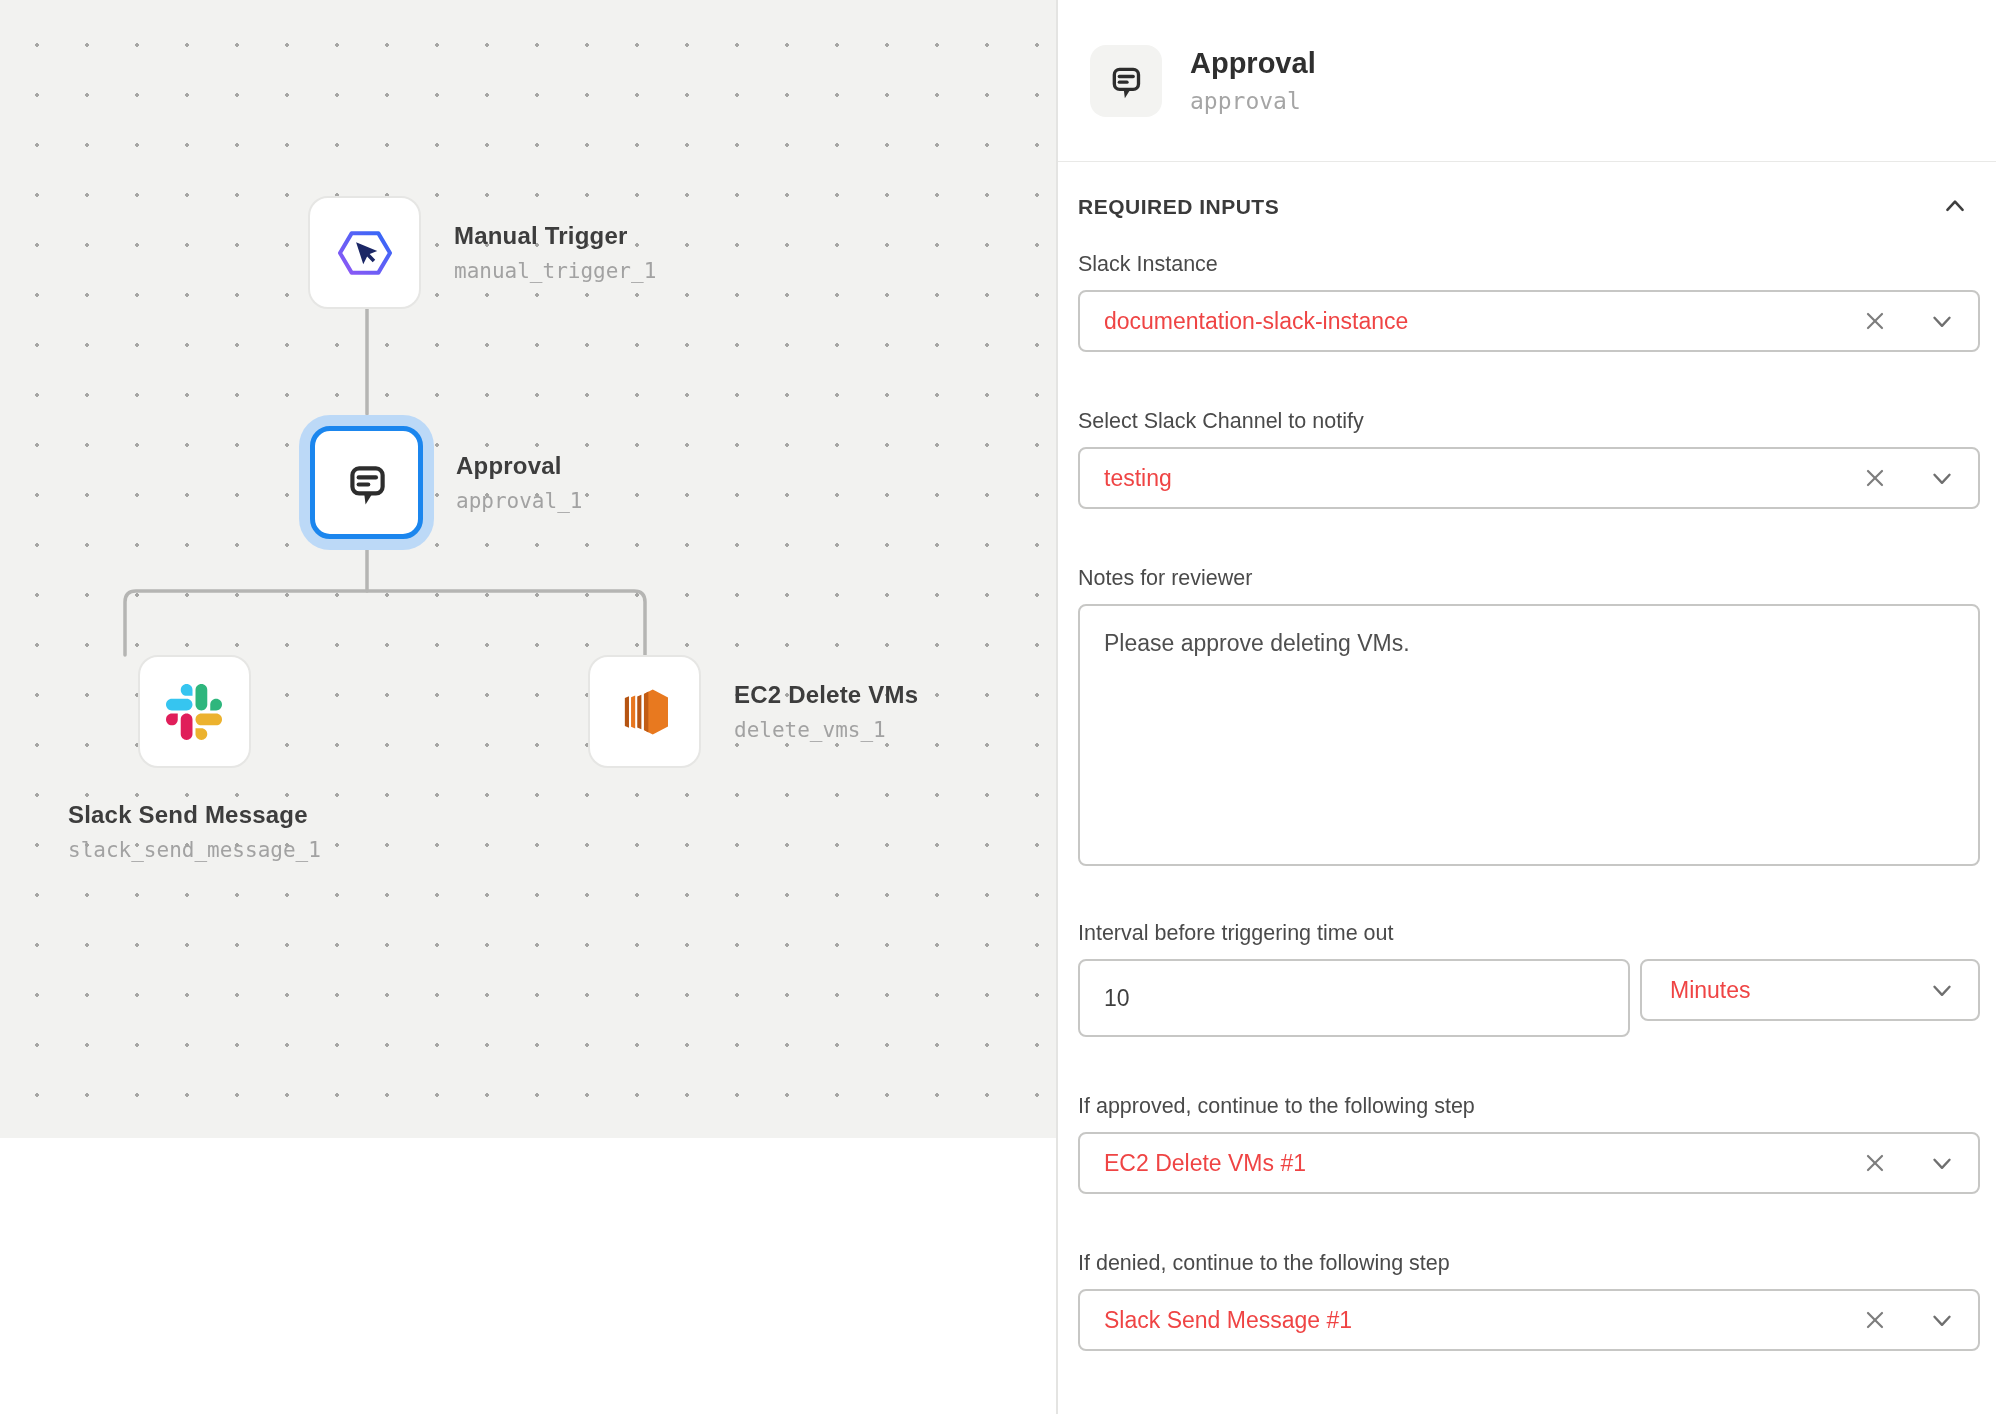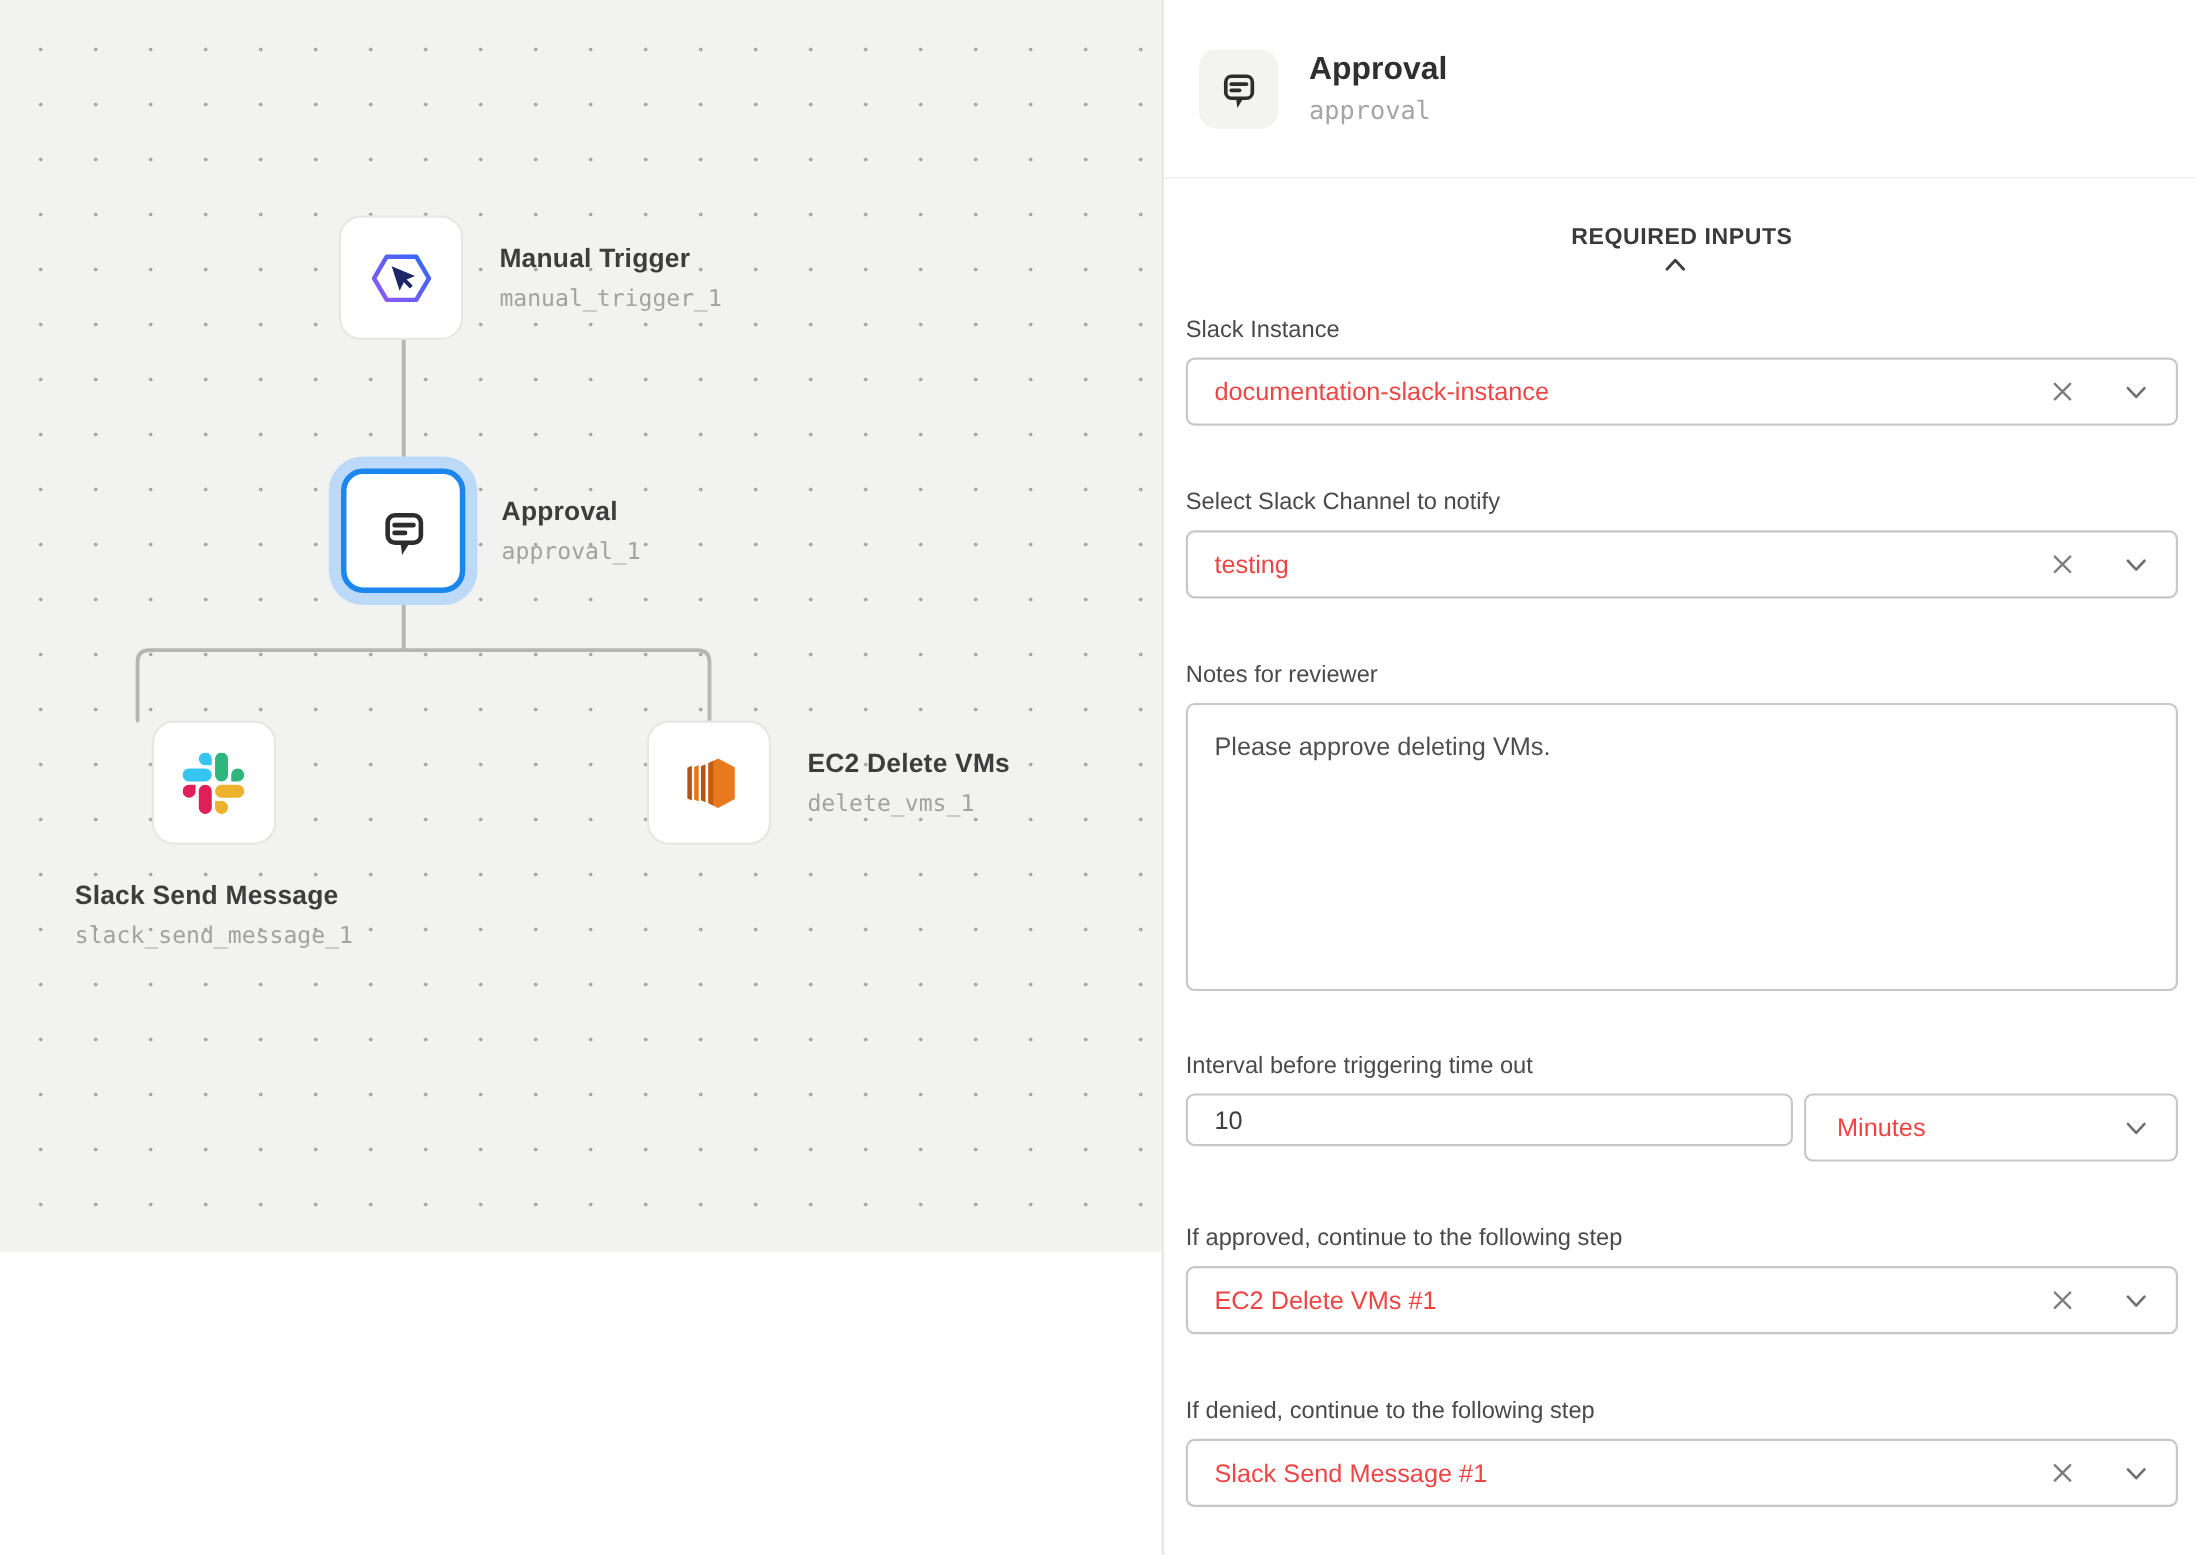--- a/index.html
+++ b/index.html
@@ -45,21 +45,21 @@
   .header-icon-box {
     width:72px; height:72px; border-radius:16px; background:#f3f3f1;
     display:flex; align-items:center; justify-content:center; margin-right:28px;
     flex:0 0 auto;
   }
   .header-title { font-size:29px; font-weight:700; color:#2f2f2f; }
   .header-subtitle { font-family:"DejaVu Sans Mono", monospace; font-size:23px; color:#a5a5a5; margin-top:8px; }
 
   .panel-body { padding:0 16px 0 20px; }
 
-  .ri-row { margin-top:42px; display:flex; justify-content:space-between; align-items:center;flex-direction:column; }
+  .ri-row { margin-top:31px; display:flex; justify-content:space-between; align-items:flex-end; }
   .ri-label { font-size:21px; font-weight:700; color:#3a3a3a; letter-spacing:.5px; }
   .collapse-btn { margin-right:12px; cursor:pointer; display:flex; align-items:center; }
 
   .field-label { font-size:21.5px; color:#4a4a4a; margin-bottom:13px; }
   .mt-first { margin-top:33px; }
 
   .select-box {
     height:62px; border:2px solid #c7c7c5; border-radius:8px; background:#fff;
     display:flex; align-items:center; padding:0 22px 0 24px; margin-bottom:57px;
   }
@@ -69,21 +69,21 @@
 
   .notes {
     width:100%; height:262px; border:2px solid #c7c7c5; border-radius:8px;
     padding:24px 24px; font-size:23px; color:#4f4f4f; background:#fff;
     font-family:"Liberation Sans", sans-serif; resize:none; outline:none;
     margin-bottom:55px; display:block;
   }
 
   .interval-row { display:flex; gap:10px; margin-bottom:57px; }
   .interval-input {
-    flex:0 0 552px; height:48px; border:2px solid #c7c7c5; border-radius:8px;
+    flex:0 0 552px; height:78px; border:2px solid #c7c7c5; border-radius:8px;
     font-size:23px; color:#3f3f3f; padding:4px 24px; outline:none;
     font-family:"Liberation Sans", sans-serif; background:#fff;
   }
   .unit-select { flex:1; margin-bottom:0;padding-left:28px; }
 </style>
 </head>
 <body>
 
 <div class="app">
 

